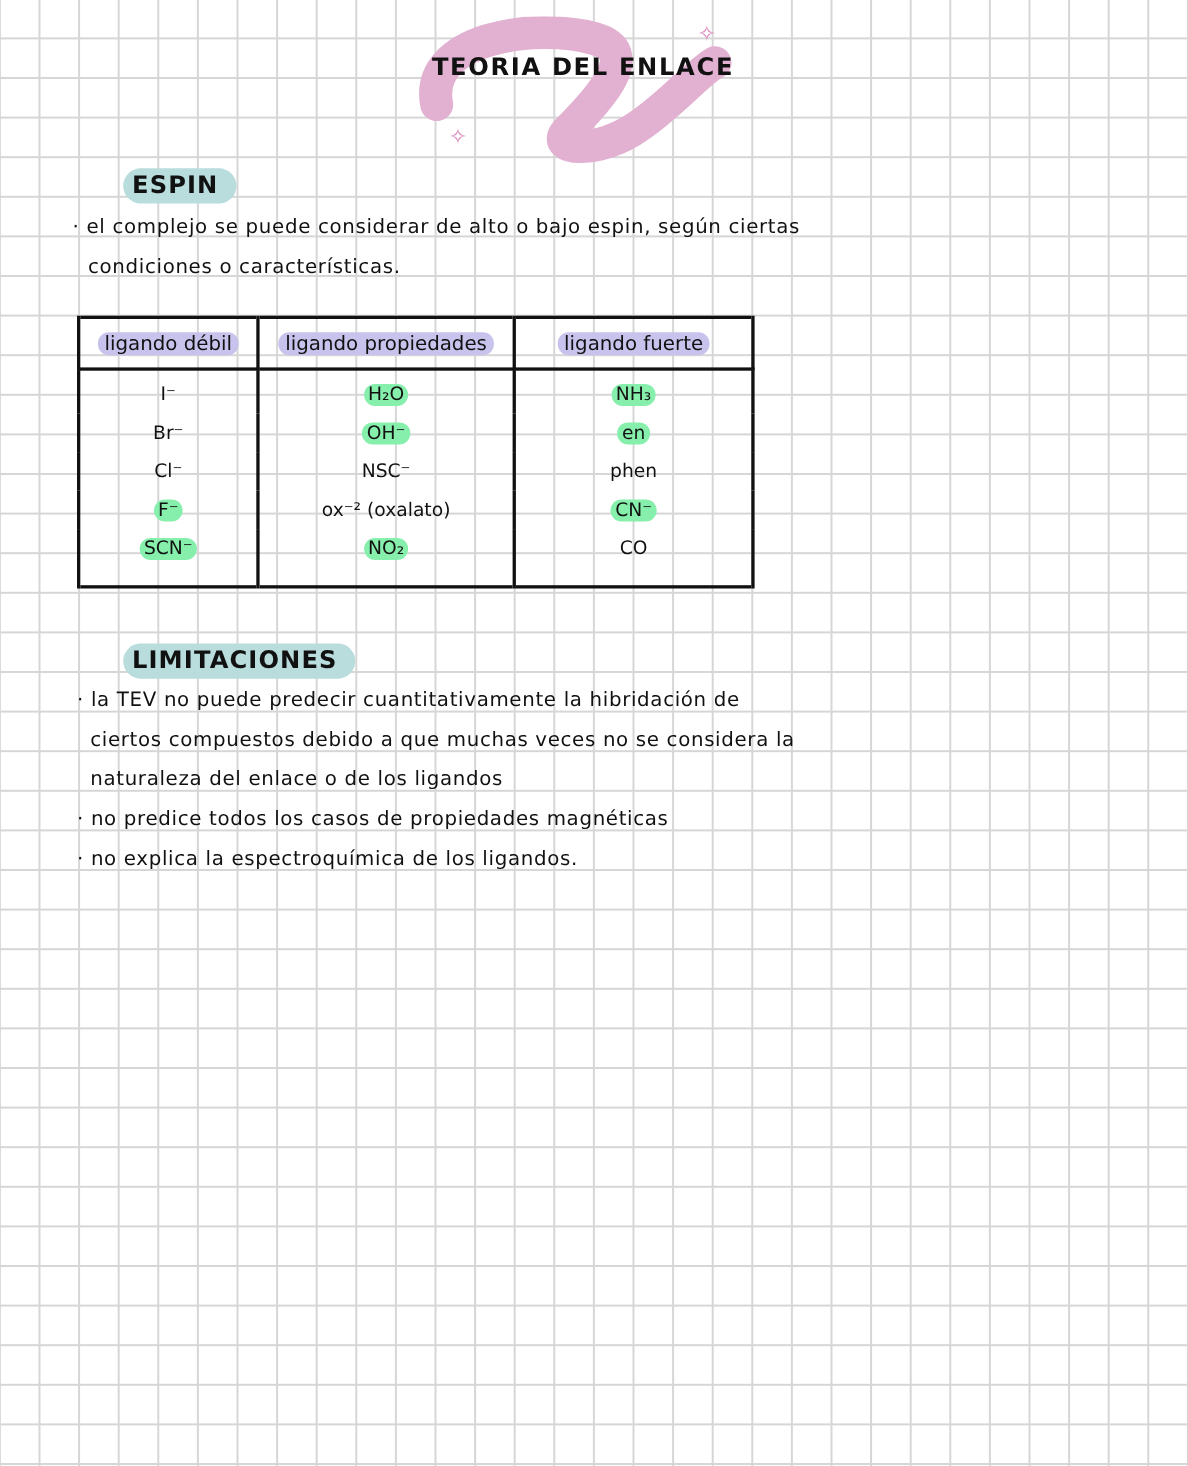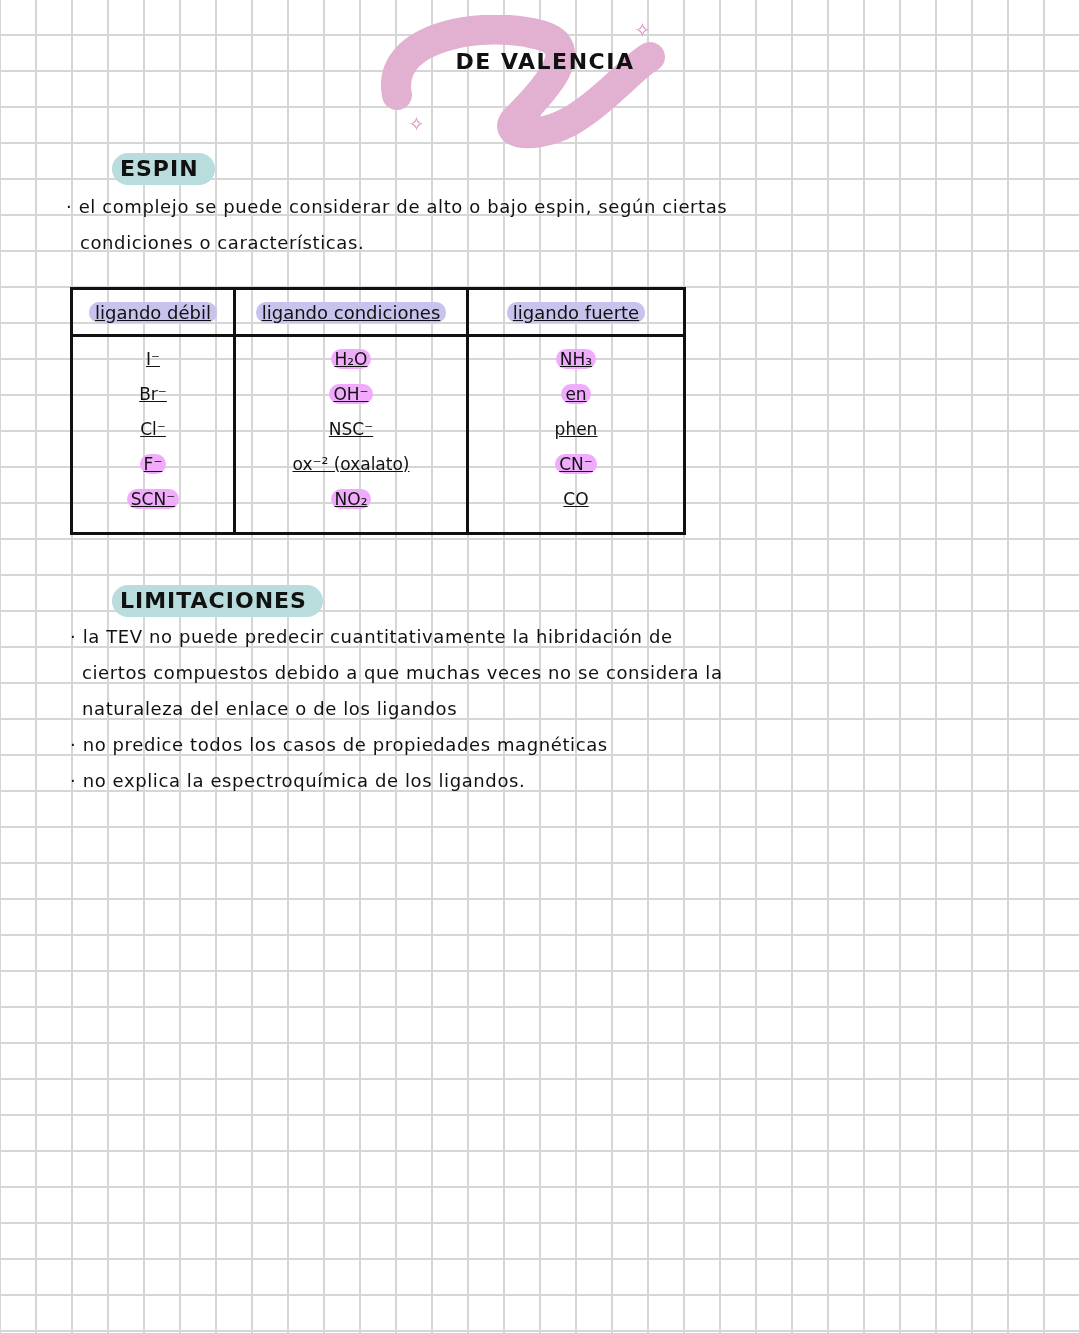--- a/index.html
+++ b/index.html
@@ -22,51 +22,51 @@
   .sparkle { color: #d98fbf; font-size: 20px; }
   .section-tag {
     background: #b9dcdc; border-radius: 18px; padding: 2px 16px 2px 8px;
     font-size: 22px; font-weight: bold; letter-spacing: 1px; line-height: 28px; margin-left: 48px;
   }
   .text-line { font-size: 18px; line-height: 36px; white-space: nowrap; letter-spacing: 0.6px; }
   table.lig {
     position: absolute; left: 70px; top: 287px; border-collapse: collapse;
     border: 3px solid #111; background: rgba(255,255,255,0);
   }
-  table.lig th, table.lig td { border-left: 3px solid #111; border-right: 3px solid #111; text-align: center; padding: 0; text-decoration: underline; }
+  table.lig th, table.lig td { border-left: 3px solid #111; border-right: 3px solid #111; text-align: center; padding: 0; }
   table.lig th { border-bottom: 3px solid #111; height: 44px; font-size: 18px; font-weight: normal; }
   table.lig td { font-size: 17px; height: 35px; }
   table.lig tr.first td { padding-top: 4px; }
   table.lig tr.last td { padding-bottom: 16px; }
   .hl-purple { background: #c7c3ec; border-radius: 10px; padding: 0 6px; }
-  .hl-pink { background: #f0abfc; border-radius: 10px; padding: 0 4px; }
+  .hl-pink { background: #86efac; border-radius: 10px; padding: 0 4px; }
   .col1 { width: 160px; } .col2 { width: 230px; } .col3 { width: 214px; }
 </style>
 </head>
 <body>
 
 <svg class="abs swoosh" viewBox="0 0 300 135">
   <path d="M22 80 C 10 20, 110 5, 165 20 C 210 32, 170 75, 140 105 C 125 122, 170 125, 205 100 C 235 80, 260 50, 275 42" fill="none" stroke="#e2b0d0" stroke-width="30" stroke-linecap="round"></path>
 </svg>
 <div class="abs sparkle" style="left:634px; top:18px;">✧</div>
 <div class="abs sparkle" style="left:408px; top:112px;">✧</div>
 
 <div class="abs title" style="left:380px; top:44px; width:300px;">
-  <div style="margin-left:30px;">DE VALENCIA</div>
+  <div>TEORIA DEL ENLACE</div>
 </div>
 
 <div class="abs section-tag" style="left:64px; top:153px;">ESPIN</div>
 <div class="abs text-line" style="left:66px; top:189px;">· el complejo se puede considerar de alto o bajo espin, según ciertas</div>
 <div class="abs text-line" style="left:80px; top:225px;">condiciones o características.</div>
 
 <table class="lig">
   <thead>
     <tr>
       <th class="col1"><span class="hl-purple">ligando débil</span></th>
-      <th class="col2"><span class="hl-purple">ligando condiciones</span></th>
+      <th class="col2"><span class="hl-purple">ligando propiedades</span></th>
       <th class="col3"><span class="hl-purple">ligando fuerte</span></th>
     </tr>
   </thead>
   <tbody>
     <tr class="first">
       <td>I⁻</td>
       <td><span class="hl-pink">H₂O</span></td>
       <td><span class="hl-pink">NH₃</span></td>
     </tr>
     <tr>

